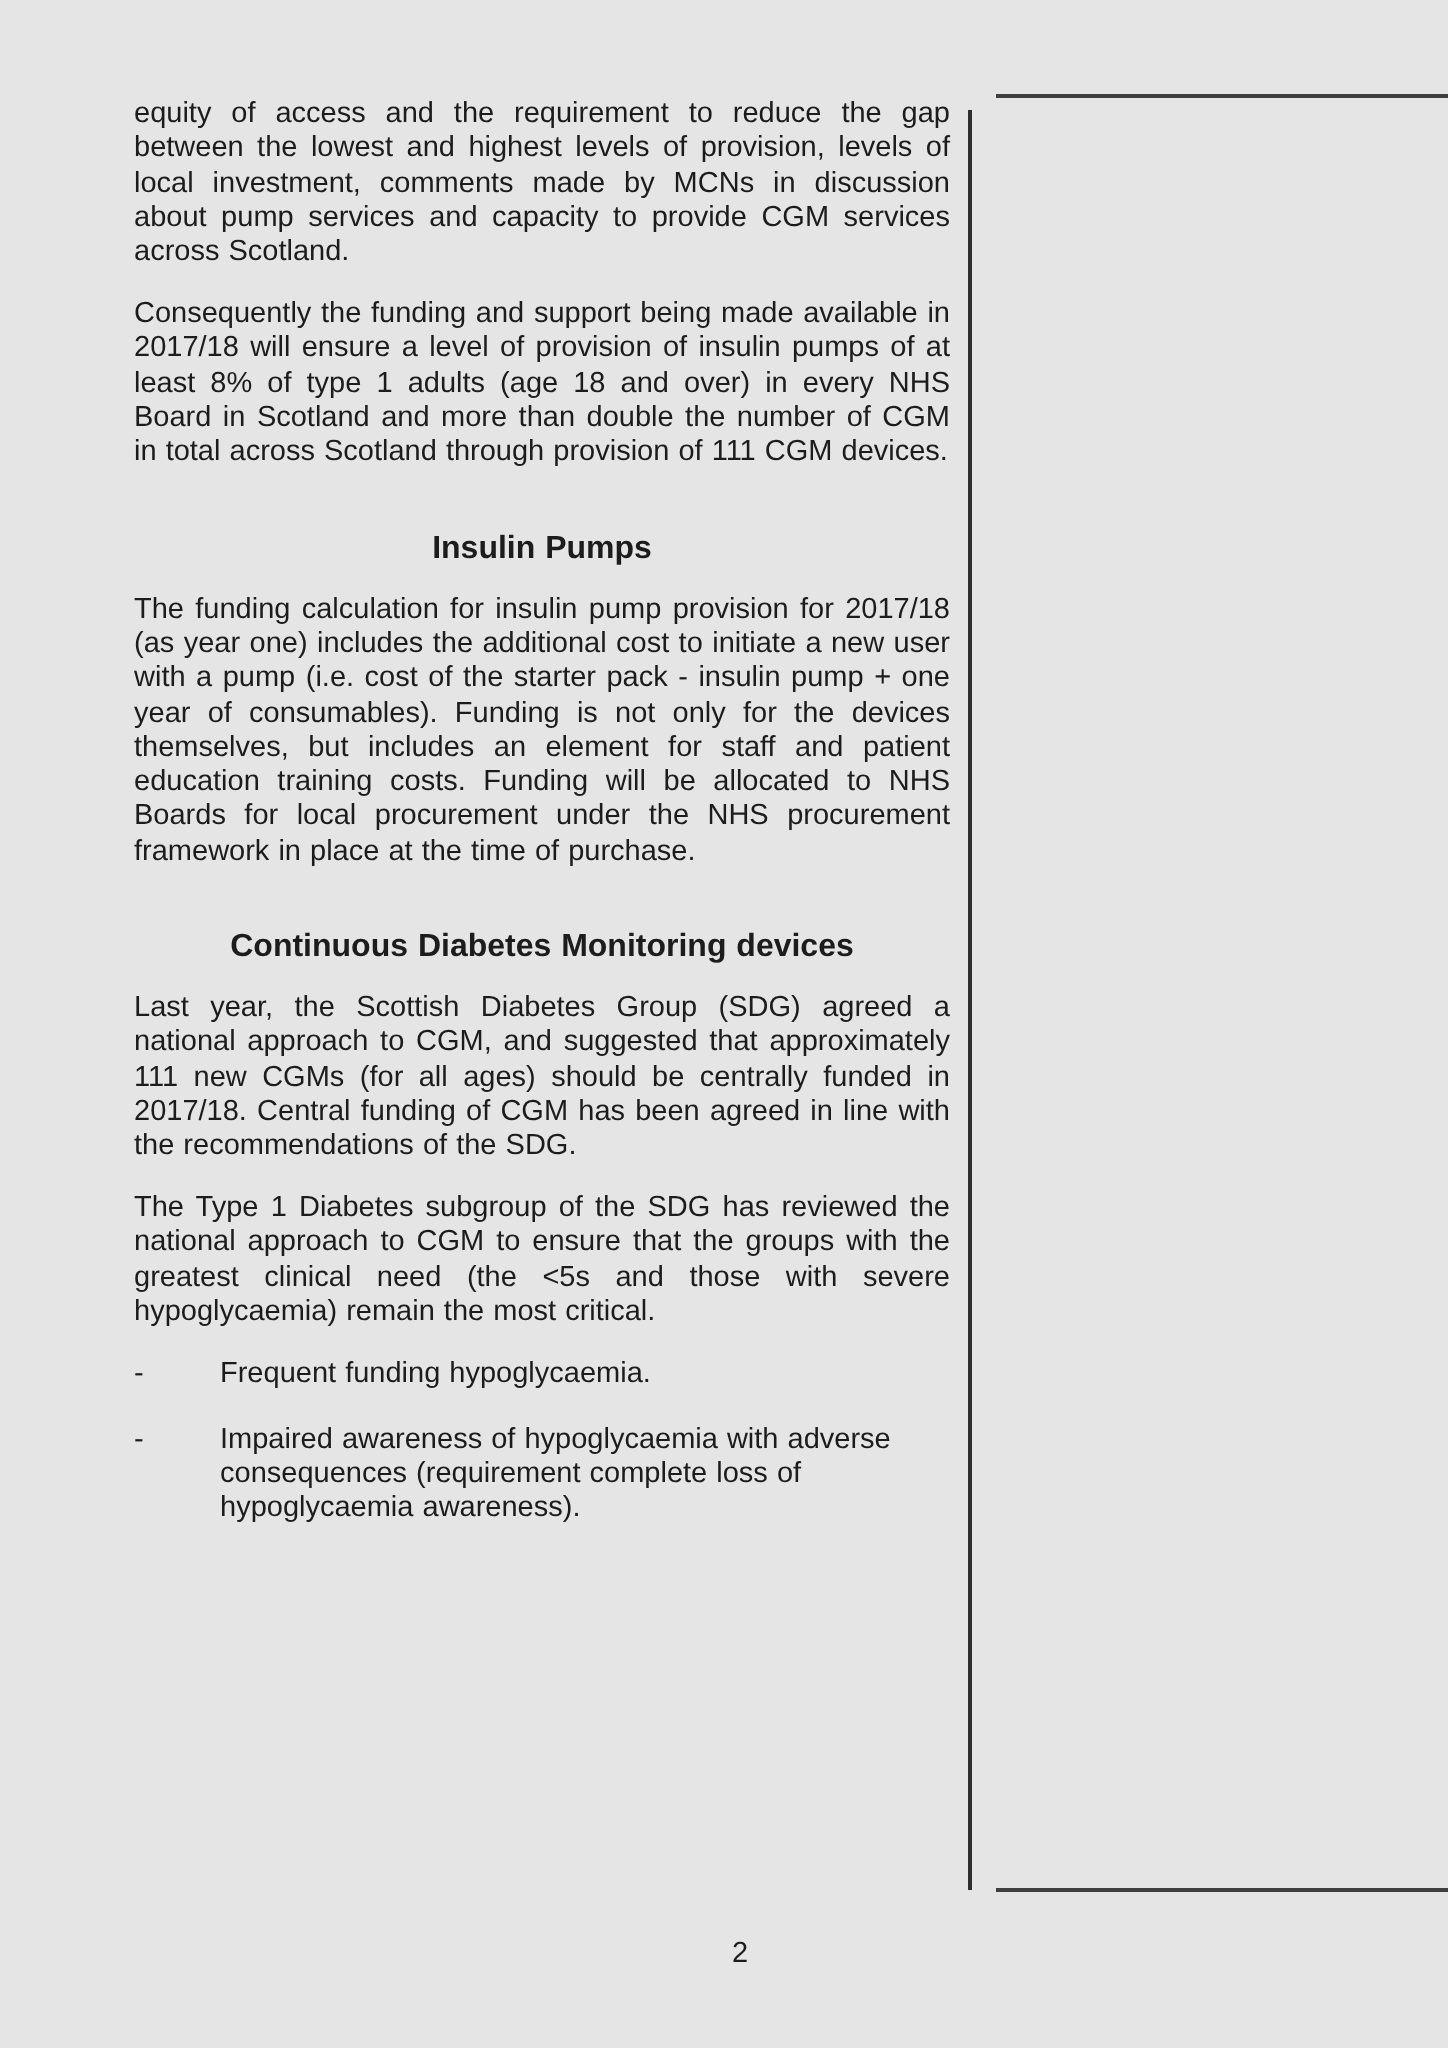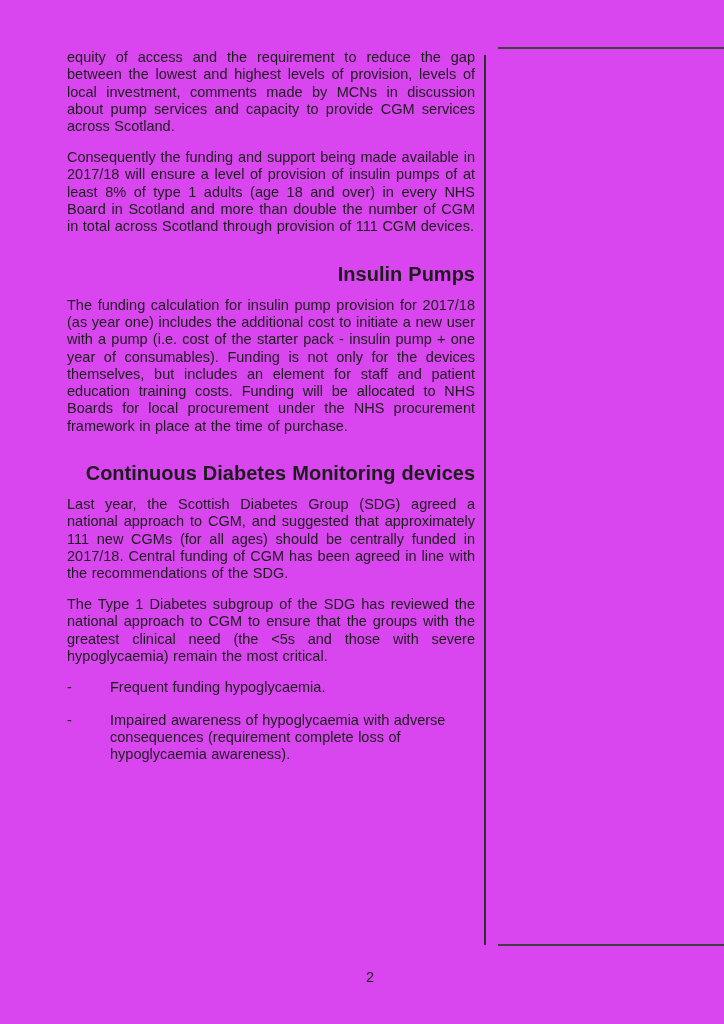--- a/index.html
+++ b/index.html
@@ -11,40 +11,40 @@
     height: 1024px;
     background: #ffffff;
     position: relative;
     overflow: hidden;
     font-family: "Liberation Sans", sans-serif;
     color: #1c1c1c;
   }
   .doc-page {
     position: absolute;
     inset: 0;
-    background: #d946ef;
+    background: #e5e5e5;
   }
   .text-column {
     position: absolute;
     left: 67px;
     top: 49px;
     width: 408px;
     font-size: 14.5px;
     line-height: 17.3px;
     word-spacing: 0.5px;
   }
   .para {
     margin: 0 0 13.7px 0;
     text-align: justify;
   }
   .heading {
-    font-size: 20px;
+    font-size: 16px;
     font-weight: bold;
     margin: 30px 0 13.7px 0;
-    text-align: right;
+    text-align: center;
   }
   .list-item {
     position: relative;
     padding-left: 43px;
     margin: 0 0 15.5px 0;
     text-align: left;
   }
   .list-marker {
     position: absolute;
     left: 0;

